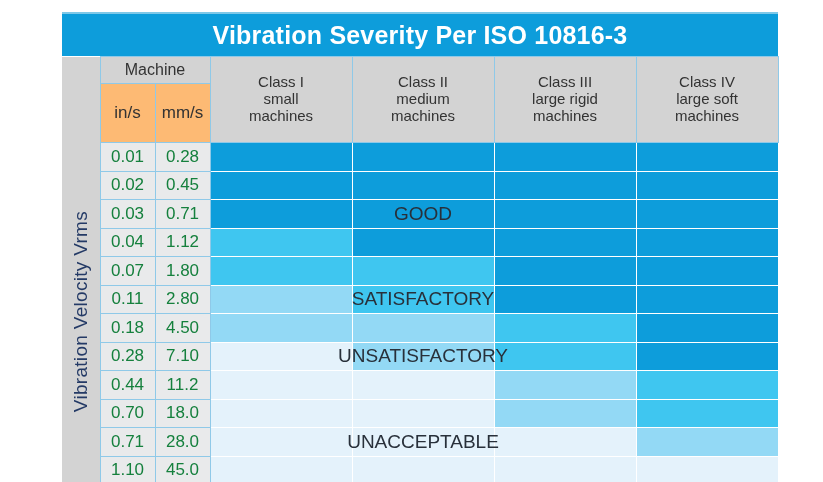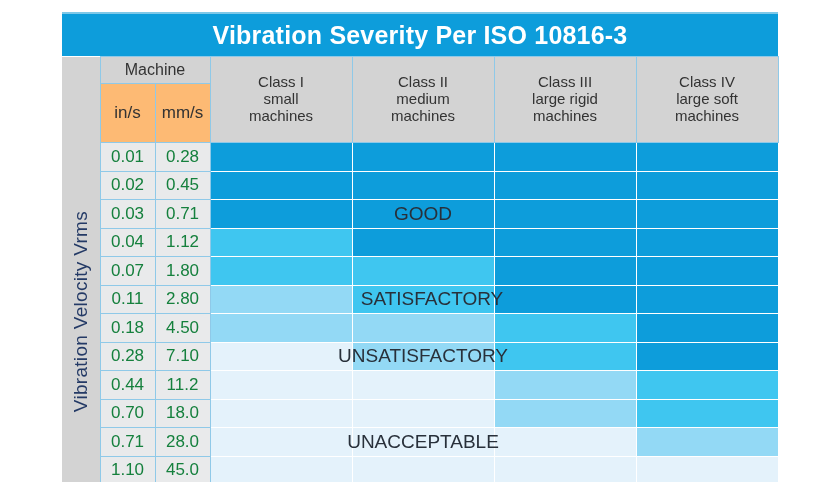--- a/index.html
+++ b/index.html
@@ -138,21 +138,21 @@
           <td class="band lvl-2"></td>
           <td class="band lvl-2"></td>
           <td class="band lvl-1"></td>
           <td class="band lvl-1"></td>
         </tr>
         <tr>
           <td class="num">0.11</td>
           <td class="num">2.80</td>
           <td class="band lvl-3"></td>
           <td class="band lvl-2">
-            <span class="band-text" style="position: absolute; left: 50%; top: 50%; transform: translate(-50%, -50%); margin-left: 9px;">SATISFACTORY</span>
+            <span class="band-text" style="position: absolute; left: 50%; top: 50%; transform: translate(-50%, -50%);">SATISFACTORY</span>
           </td>
           <td class="band lvl-1"></td>
           <td class="band lvl-1"></td>
         </tr>
         <tr>
           <td class="num">0.18</td>
           <td class="num">4.50</td>
           <td class="band lvl-3"></td>
           <td class="band lvl-3"></td>
           <td class="band lvl-2"></td>

